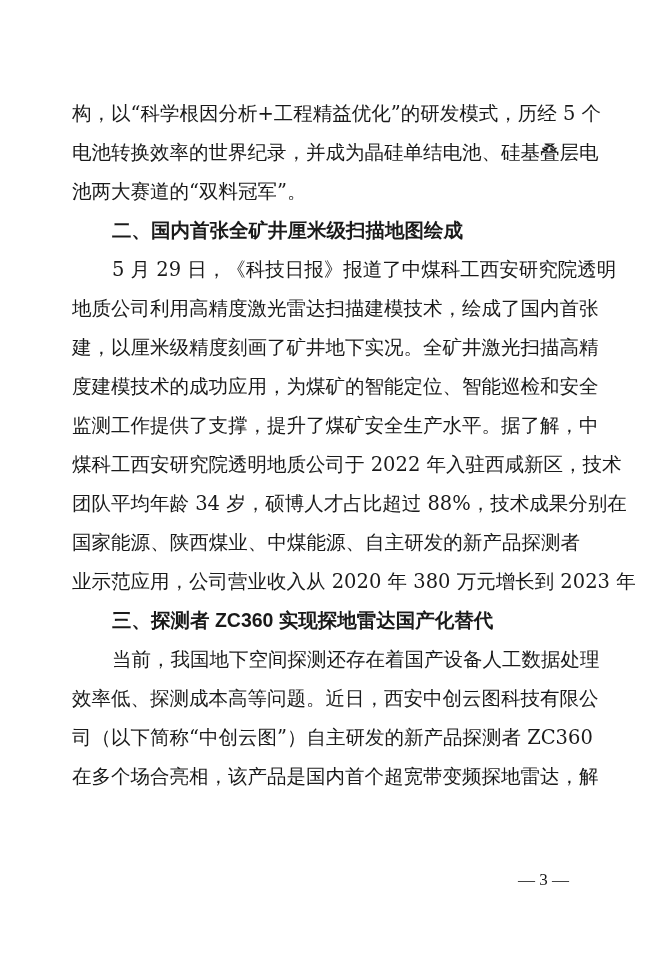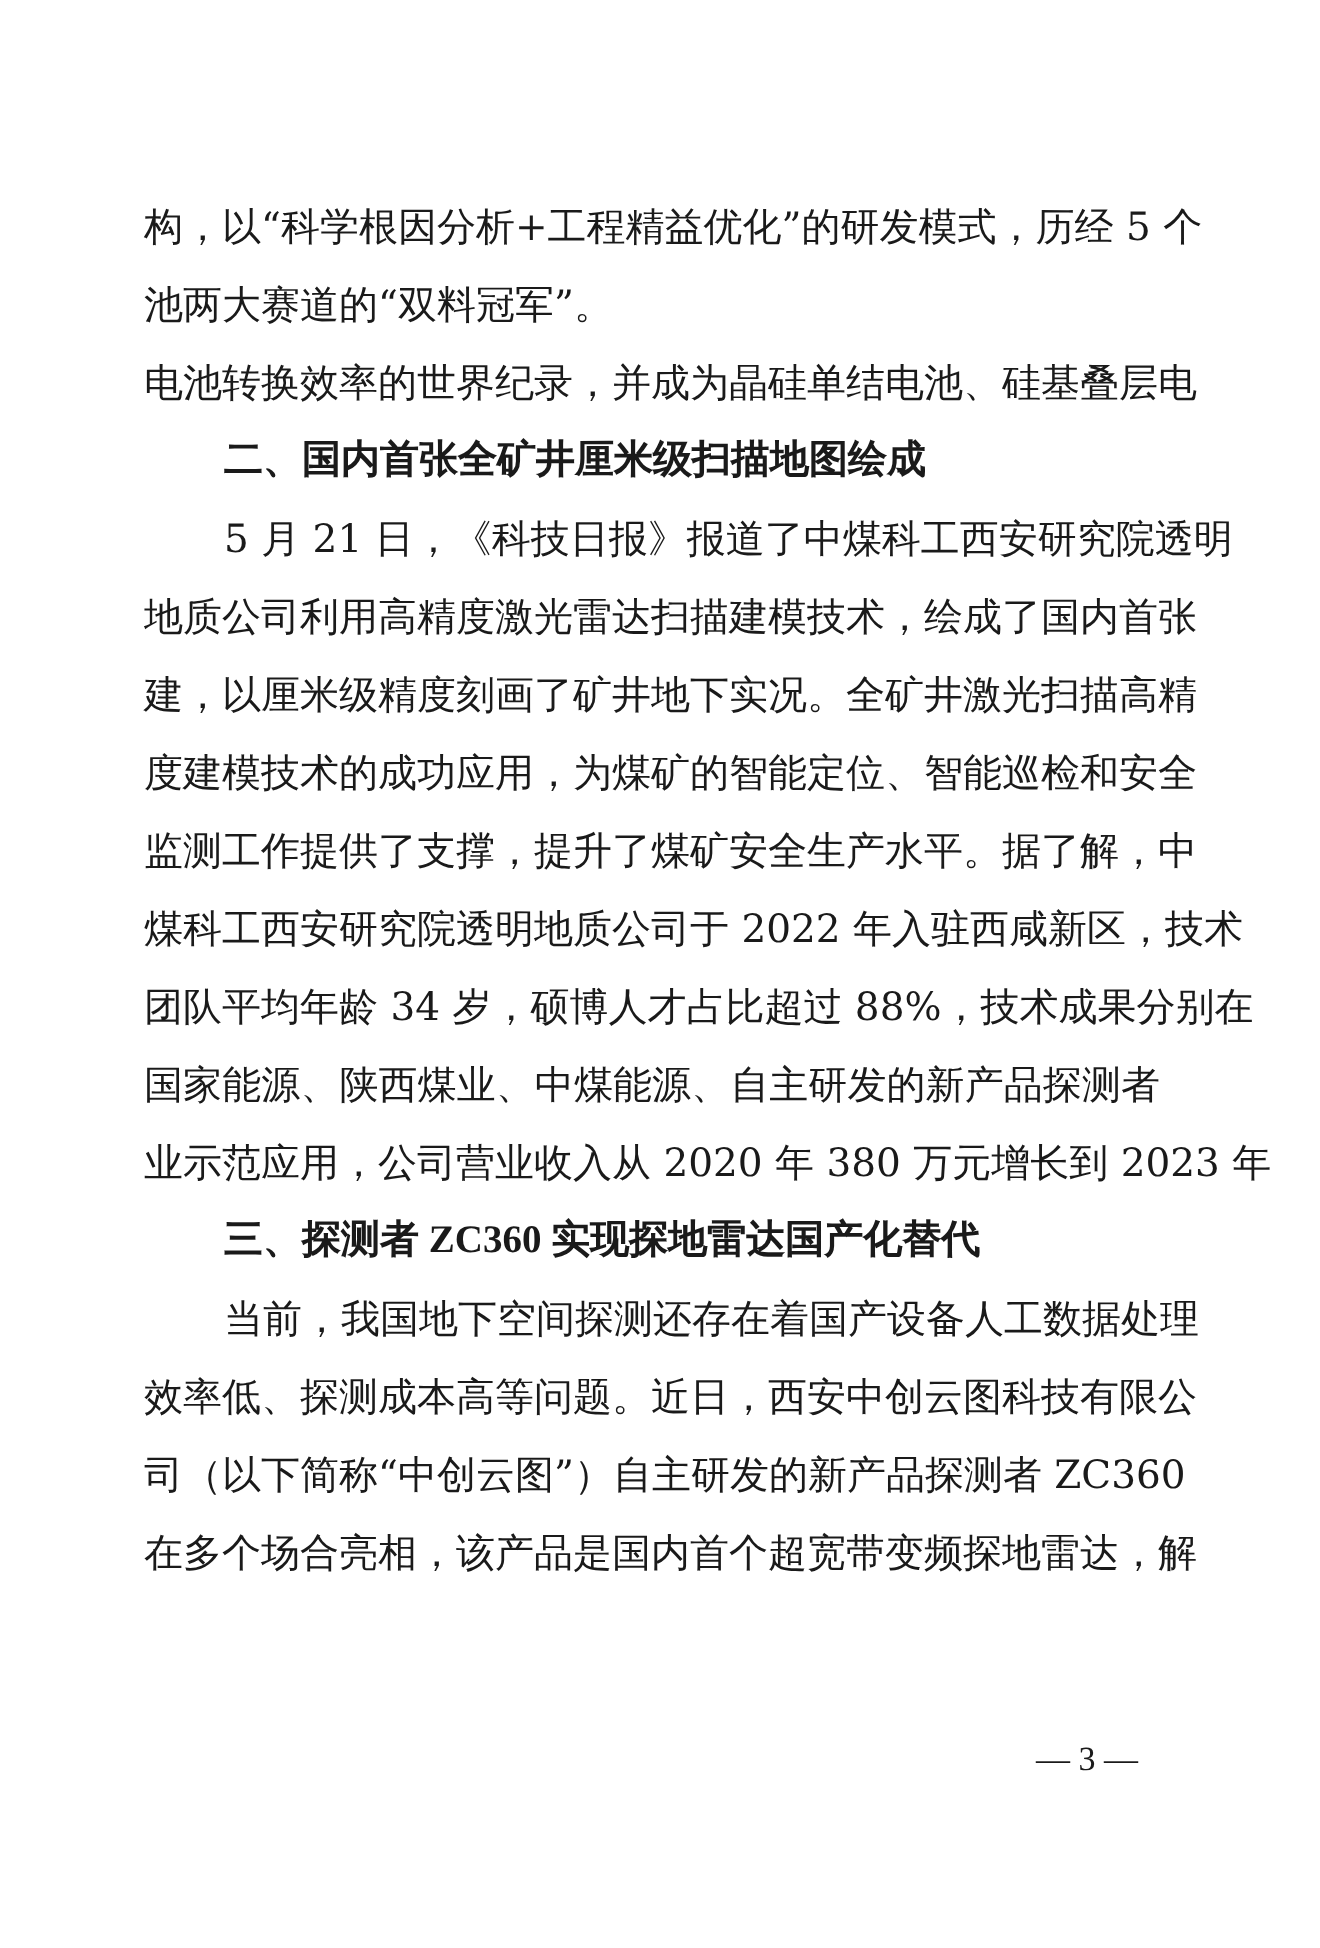--- a/index.html
+++ b/index.html
@@ -34,49 +34,49 @@
       text-align-last: left;
     }
     .line.indent {
       padding-left: 40px;
     }
     .heading {
       height: 39px;
       line-height: 39px;
       font-size: 19.5px;
       font-weight: bold;
-      font-family: Liberation Serif, serif;
+      font-family: Liberation Sans, sans-serif;
       padding-left: 40px;
       white-space: nowrap;
     }
     .page-number {
       position: absolute;
       left: 518px;
       top: 870px;
       font-size: 17px;
       font-family: "Liberation Serif", "DejaVu Serif", serif;
       color: #1a1a1a;
       white-space: nowrap;
     }
   </style>
 </head>
 <body>
 
 <div class="page">
 
   <div>
     <div class="line">构，以“科学根因分析+工程精益优化”的研发模式，历经 5 个</div>
+    <div class="line">电池转换效率的世界纪录，并成为晶硅单结电池、硅基叠层电</div>
     <div class="line last">池两大赛道的“双料冠军”。</div>
-    <div class="line">电池转换效率的世界纪录，并成为晶硅单结电池、硅基叠层电</div>
   </div>
 
   <div class="heading">二、国内首张全矿井厘米级扫描地图绘成</div>
 
   <div>
-    <div class="line indent">5 月 21 日，《科技日报》报道了中煤科工西安研究院透明</div>
+    <div class="line indent">5 月 29 日，《科技日报》报道了中煤科工西安研究院透明</div>
     <div class="line">地质公司利用高精度激光雷达扫描建模技术，绘成了国内首张</div>
     <div class="line">建，以厘米级精度刻画了矿井地下实况。全矿井激光扫描高精</div>
     <div class="line">度建模技术的成功应用，为煤矿的智能定位、智能巡检和安全</div>
     <div class="line">监测工作提供了支撑，提升了煤矿安全生产水平。据了解，中</div>
     <div class="line">煤科工西安研究院透明地质公司于 2022 年入驻西咸新区，技术</div>
     <div class="line">团队平均年龄 34 岁，硕博人才占比超过 88%，技术成果分别在</div>
     <div class="line">国家能源、陕西煤业、中煤能源、自主研发的新产品探测者</div>
     <div class="line">业示范应用，公司营业收入从 2020 年 380 万元增长到 2023 年</div>
   </div>
 

